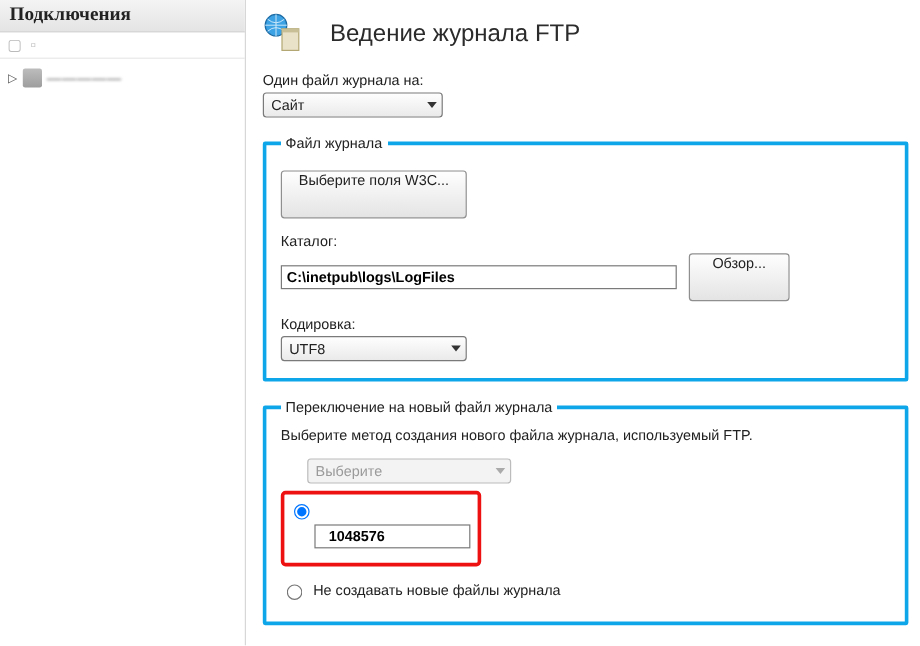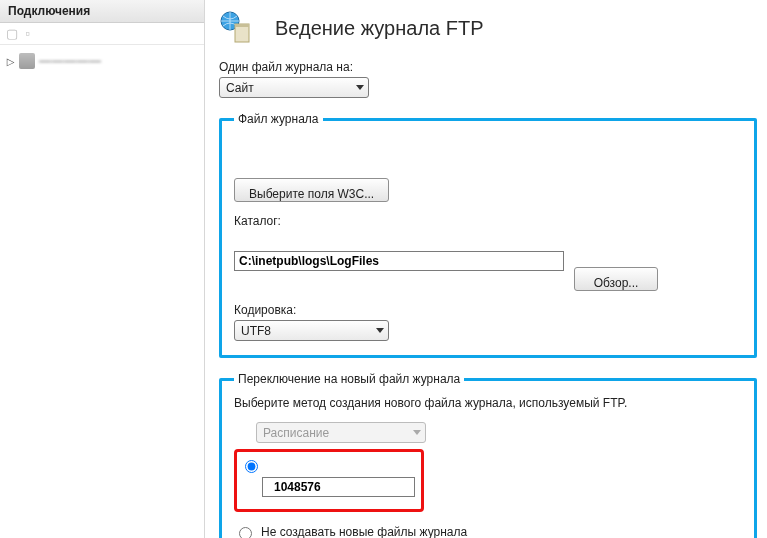--- a/index.html
+++ b/index.html
@@ -19,21 +19,22 @@
     width: 205px;
     height: 100%;
     background: #fff;
     border-right: 1px solid #d7d7d7;
   }
   .sidebar-header {
     background: linear-gradient(#f4f4f4, #e4e4e4);
     border-bottom: 1px solid #cfcfcf;
     padding: 4px 8px;
     font-weight: bold;
-    font-size: 12px;
+    font-size: 16px;
+    font-family: Liberation Serif, serif;
   }
   .sidebar-toolbar {
     padding: 3px 6px;
     border-bottom: 1px solid #e8e8e8;
     color: #bbb;
     font-size: 13px;
   }
   .tree { padding: 6px 4px; }
   .tree-item {
     display: flex;
@@ -97,29 +98,28 @@
     padding: 10px 12px 14px 12px;
   }
   fieldset.group > legend {
     padding: 0 4px;
     color: #222;
     font-size: 12px;
   }
 
   .btn {
     display: inline-flex;
-    align-items: flex-end;
+    align-items: flex-start;
     justify-content: center;
-    height: 24px;
+    height: 40px;
     padding: 0 14px;
     border: 1px solid #8f8f8f;
     background: linear-gradient(#fefefe,#e4e4e4);
     border-radius: 3px;
     cursor: default;
-    margin-top: 36px;
   }
 
   .row { display: flex; align-items: center; gap: 10px; }
 
   input.text {
     height: 20px;
     line-height: 20px;
     border: 1px solid #7a7a7a;
     padding: 0 4px;
     font-family: inherit;
@@ -215,32 +215,32 @@
     
     <fieldset class="group">
       <legend>Переключение на новый файл журнала</legend>
 
       <div>Выберите метод создания нового файла журнала, используемый FTP.</div>
       <div class="spacer-m"></div>
 
       
       <div class="subfield">
         <div class="combo disabled" style="width:170px">
-          <span>Расписание</span>
+          <span>Выберите</span>
           <span class="caret"></span>
         </div>
       </div>
 
       
       <div class="highlight-box">
         <div class="radio-row" style="margin-top:2px">
           <input type="radio" name="roll" checked="" style="">
         </div>
         <div class="subfield">
-          <input class="text" style="width: 153px; padding-left: 11px;" value="1048576">
+          <input class="text" style="width: 130px; padding-left: 11px;" value="1048576">
         </div>
       </div>
 
       <div class="spacer-s"></div>
 
       
       <div class="radio-row">
         <input type="radio" name="roll" style="">
         <span>Не создавать новые файлы журнала</span>
       </div>

